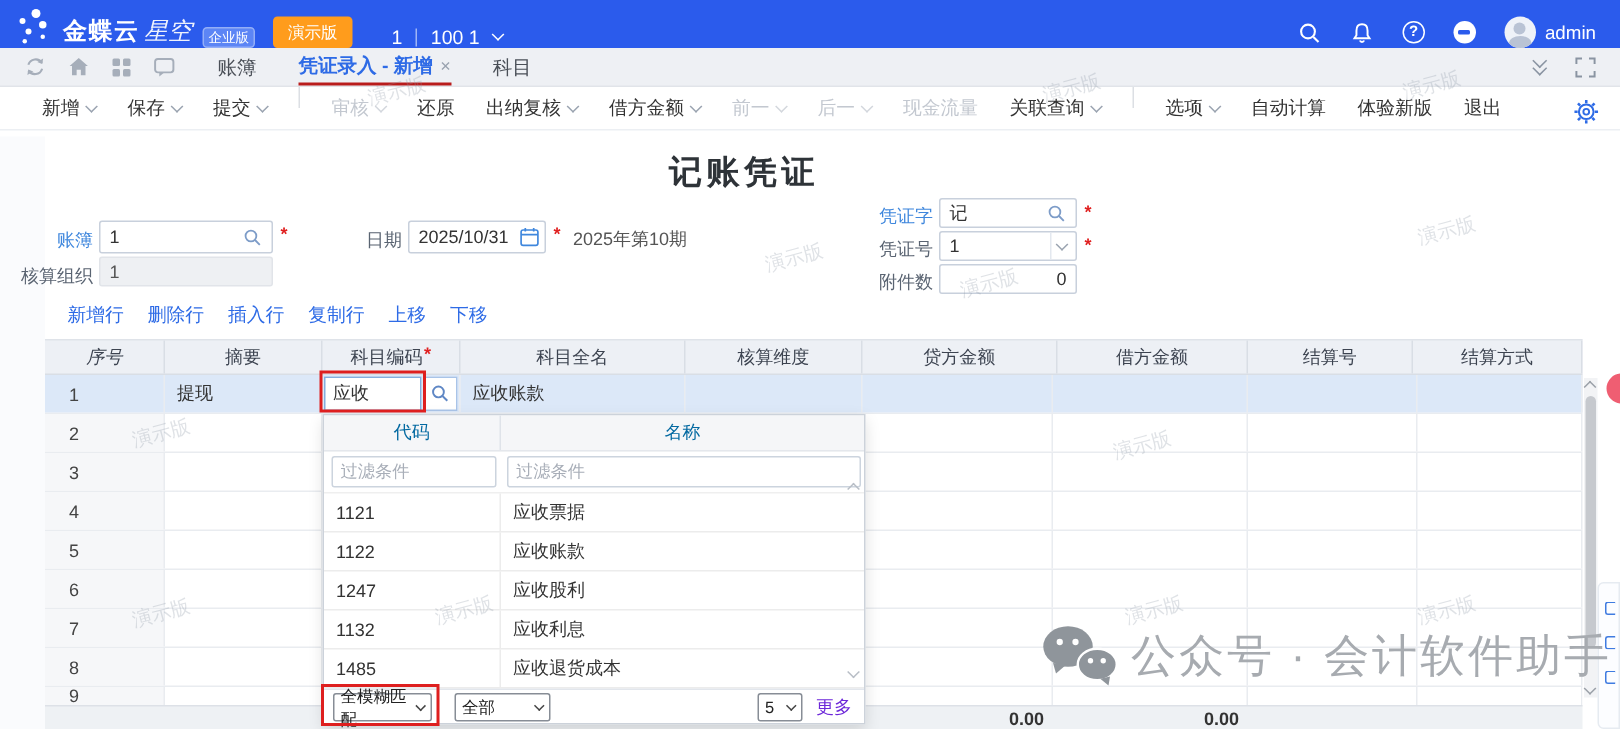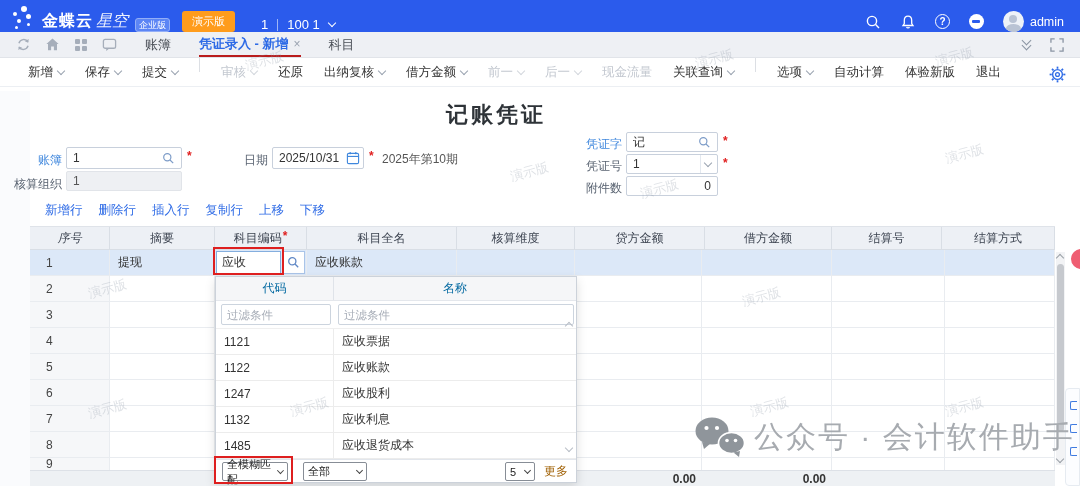--- a/index.html
+++ b/index.html
@@ -130,21 +130,21 @@
   .ap-list .ap-row { height:26px; display:flex; border-bottom:1px solid #ececec; align-items:stretch; }
   .ap-code { width:118px; border-right:1px solid #ececec; display:flex; align-items:center; padding-left:8px; color:#333; }
   .ap-name { flex:1; display:flex; align-items:center; padding-left:8px; color:#333; }
   .ap-footer { height:24px; border-top:1px solid #e2e6ec; display:flex; align-items:center; padding:0 5px; }
   .ap-select { height:19px; border:1px solid #878d96; border-radius:2px; background:#fff; display:flex;
                align-items:center; justify-content:space-between; padding:0 4px; font-size:11px; color:#222; }
   .ap-select .chev { border-color:#444; width:5px; height:5px; margin-top:-2px; }
   .ap-sel1 { width:66px; margin-left:1px; }
   .ap-sel2 { width:64px; margin-left:15px; }
   .ap-sel3 { width:30px; margin-left:auto; }
-  .ap-more { color:#a16207; margin-left:9px; margin-right:3px; text-decoration:none; font-size:12px;font-family:Liberation Mono, monospace; }
+  .ap-more { color:#6d28d9; margin-left:9px; margin-right:3px; text-decoration:none; font-size:12px;font-family:Liberation Mono, monospace; }
   .ap-scrollhint { position:absolute; right:4px; width:6px; height:6px;
         border-right:1.2px solid #b8bec6; border-bottom:1.2px solid #b8bec6; }
   .ap-sh-up { top:46px; transform:rotate(-135deg); }
   .ap-sh-dn { top:168px; transform:rotate(45deg); }
 
   
   .redbox { position:absolute; border:2.5px solid #de1f1f; z-index:60; pointer-events:none; }
   .redbox1 { left:213px; top:247px; width:71px; height:28px; }
   .redbox2 { left:214px; top:456px; width:79px; height:28px; }
   .wm { position:absolute; color:rgba(140,150,165,.28); font-size:13px; transform:rotate(-15deg);

